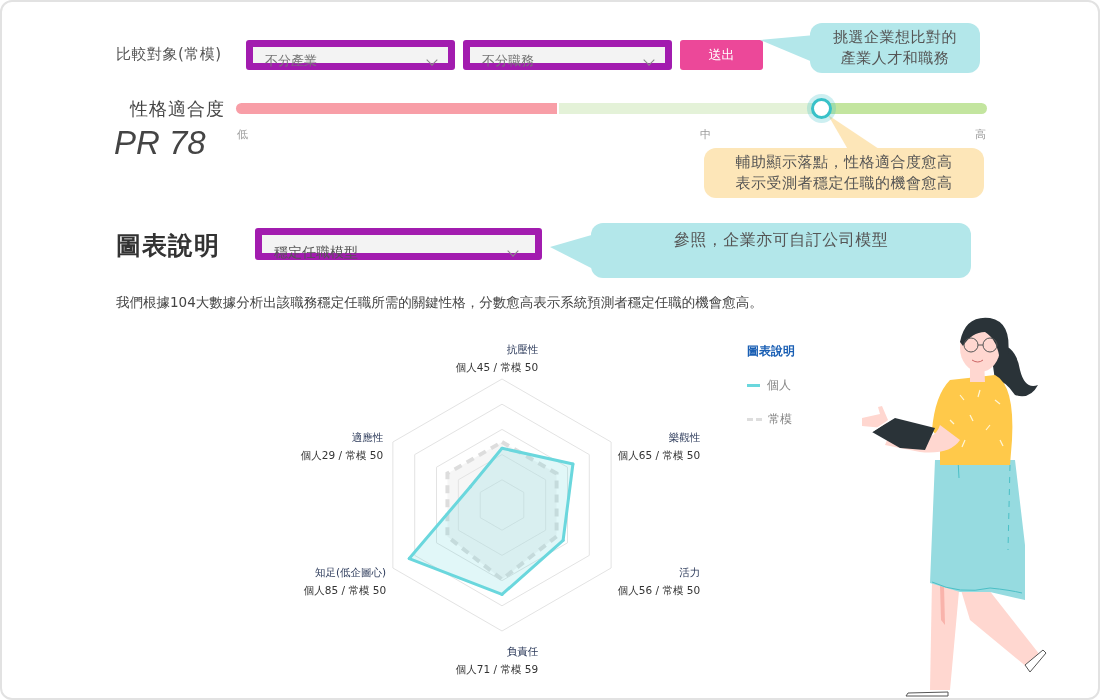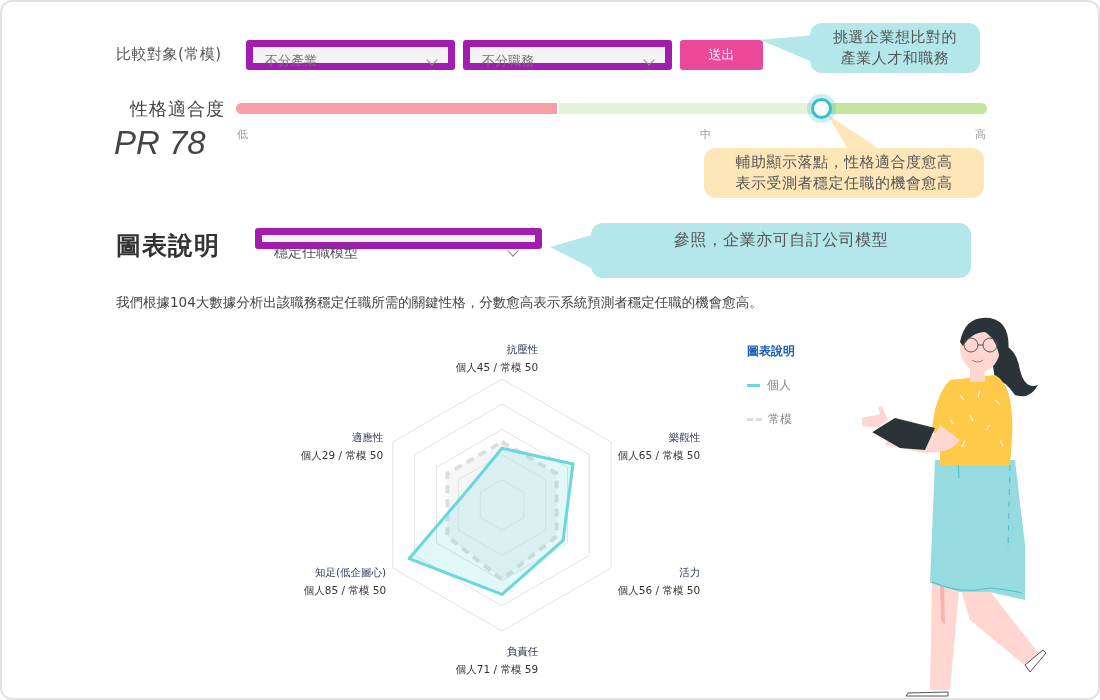--- a/index.html
+++ b/index.html
@@ -33,21 +33,21 @@
   .seg { position: absolute; top: 0; height: 11px; }
   .seg-low { left: 0; width: 321px; background: #f89ea7; border-radius: 6px 0 0 6px; }
   .seg-mid { left: 323px; width: 261px; background: #e4f2d8; }
   .seg-high { left: 584px; width: 167px; background: #c3e59f; border-radius: 0 6px 6px 0; }
   .thumb { left: 810px; top: 98px; width: 21px; height: 21px; border-radius: 50%; background: #fff; border: 3px solid #38c1c8; box-shadow: 0 0 0 4px rgba(56,193,200,0.25); cursor: pointer; }
   .tick { font-size: 11px; color: #999; top: 127px; }
   .t-low { left: 237px; } .t-mid { left: 700px; } .t-high { left: 975px; }
 
   
   .key-title { left: 116px; top: 229px; font-size: 25px; font-weight: bold; color: #333; letter-spacing: 1px; }
-  .sel-model { left: 255px; top: 228px; width: 287px; height: 21px; line-height: 34px; font-size: 14px; color: #555; }
+  .sel-model { left: 255px; top: 228px; width: 287px; height: 32px; line-height: 34px; font-size: 14px; color: #555; }
   .sel-model .chev { top: 12px; right: 18px; }
   .desc { left: 116px; top: 294px; font-size: 13.5px; color: #444; }
 
   
   .legend-title { left: 747px; top: 343px; font-size: 12px; color: #1a5fb4; font-weight: bold; }
   .legend-item { font-size: 12px; color: #888; }
   .li1 { left: 747px; top: 377px; } .li2 { left: 747px; top: 411px; }
   .sw-solid { display: inline-block; width: 13px; height: 3px; background: #6ad7dd; vertical-align: middle; margin-right: 7px; }
   .sw-dash { display: inline-block; width: 16px; height: 3px; vertical-align: middle; margin-right: 5px; background: linear-gradient(90deg, #ddd 0 6px, transparent 6px 9px, #ddd 9px 15px, transparent 15px); }
 

